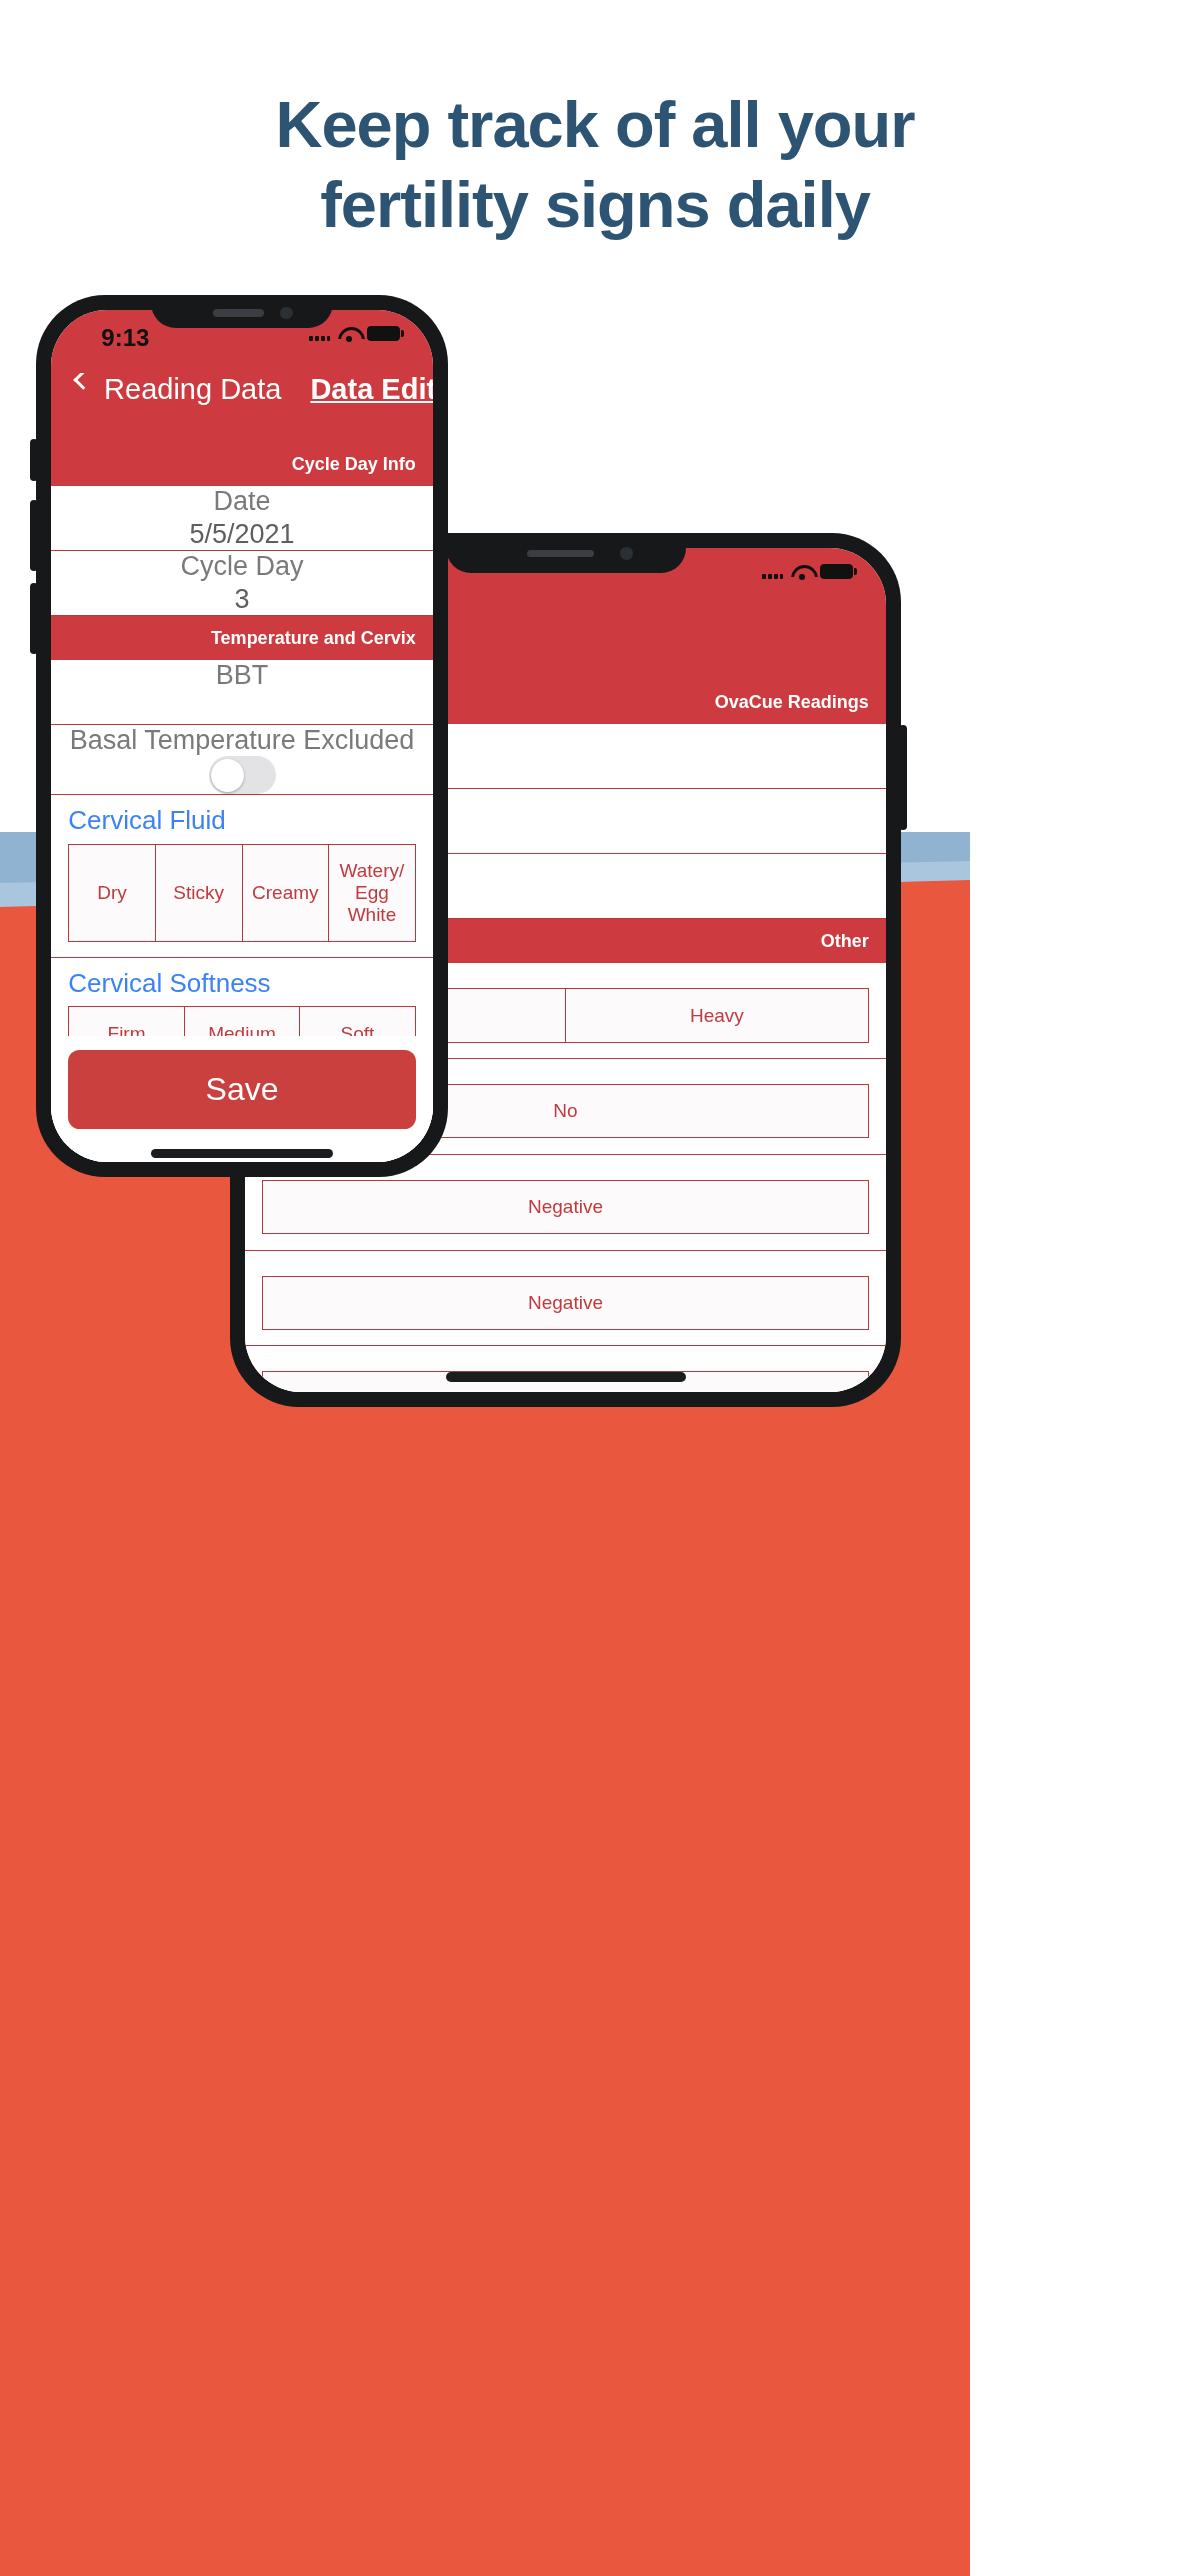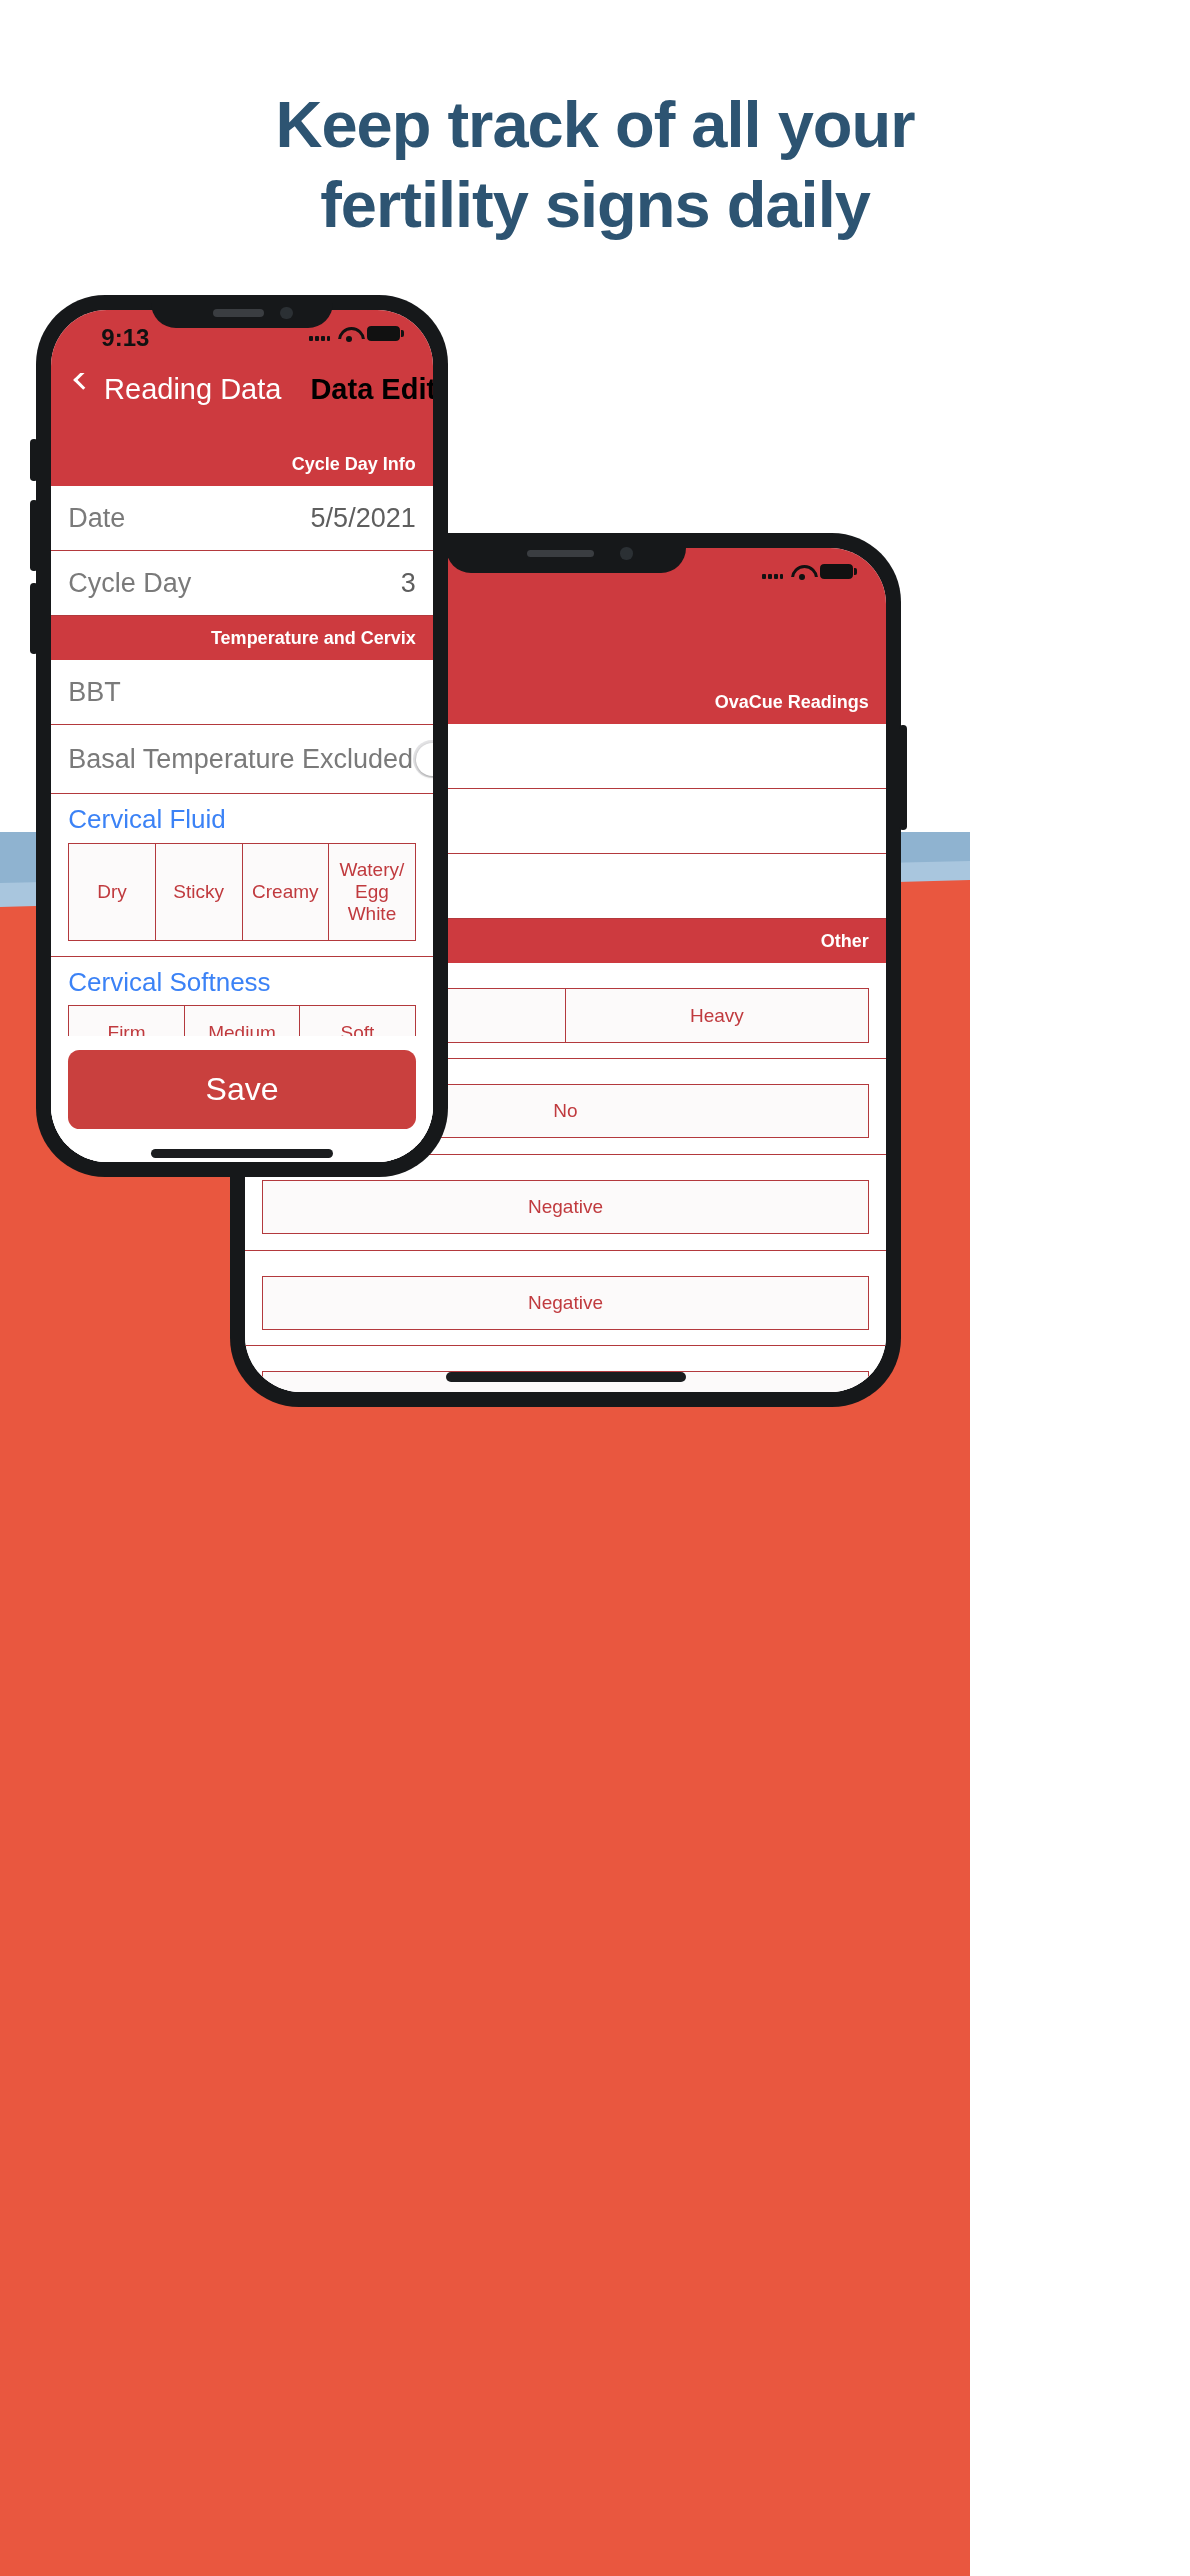--- a/index.html
+++ b/index.html
@@ -166,37 +166,37 @@
   }
   .chev {
     width: 14.4px; height: 14.4px;
     border-left: 3.8px solid #fff;
     border-bottom: 3.8px solid #fff;
     transform: rotate(45deg);
     margin-right: 13.4px;
     flex: none;
   }
   .nav-back { color: #fff; font-size: 29px; white-space: nowrap; }
-  .nav-title { color: #000000; font-size: 29px; font-weight: bold; margin-left: 29px; white-space: nowrap; }
+  .nav-title { color: #ffffff; font-size: 29px; font-weight: bold; margin-left: 29px; white-space: nowrap; text-decoration: underline; }
 
   
   .sect-head {
     background: #CD3A3F;
     color: #fff;
     font-size: 18px;
     font-weight: bold;
     text-align: right;
     padding: 11.5px 17px 11.5px 0;
   }
   .row {
     background: #fff;
     border-bottom: 1.9px solid #B3393D;
     padding: 0 17px;
     min-height: 65px;
-    display: flex; align-items: center; justify-content: space-between;
+    display: flex; align-items: center; justify-content: space-between; flex-direction: column;
   }
   .row .lbl { color: #7A7A7A; font-size: 27px; white-space: nowrap; }
   .row .val { color: #5E5E5E; font-size: 27px; }
   .group {
     background: #fff;
     border-bottom: 1.9px solid #B3393D;
     padding: 9.6px 17px 15.3px 17px;
   }
   .group .glbl { color: #3b82f6; font-size: 26px; margin-bottom: 7.7px; }
   .seg {

